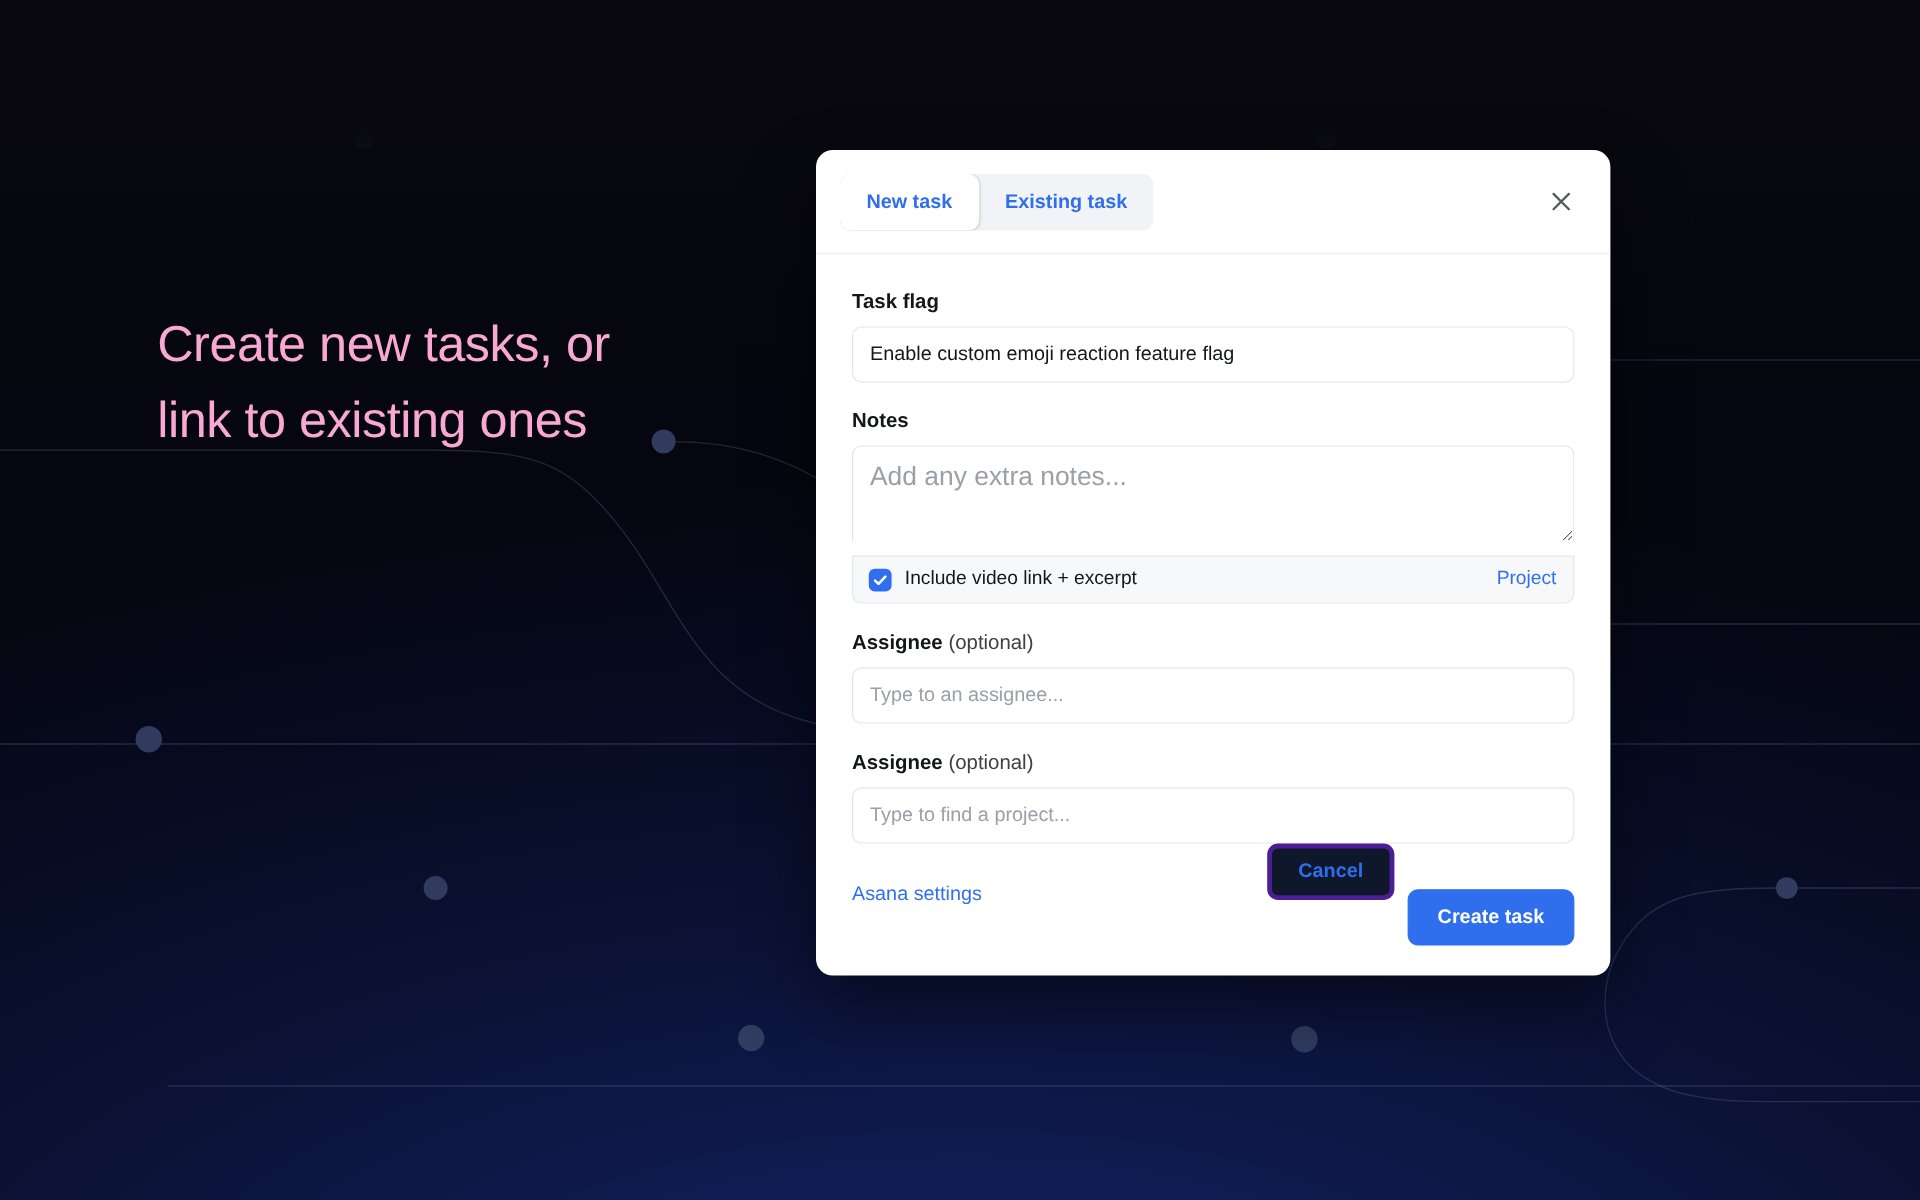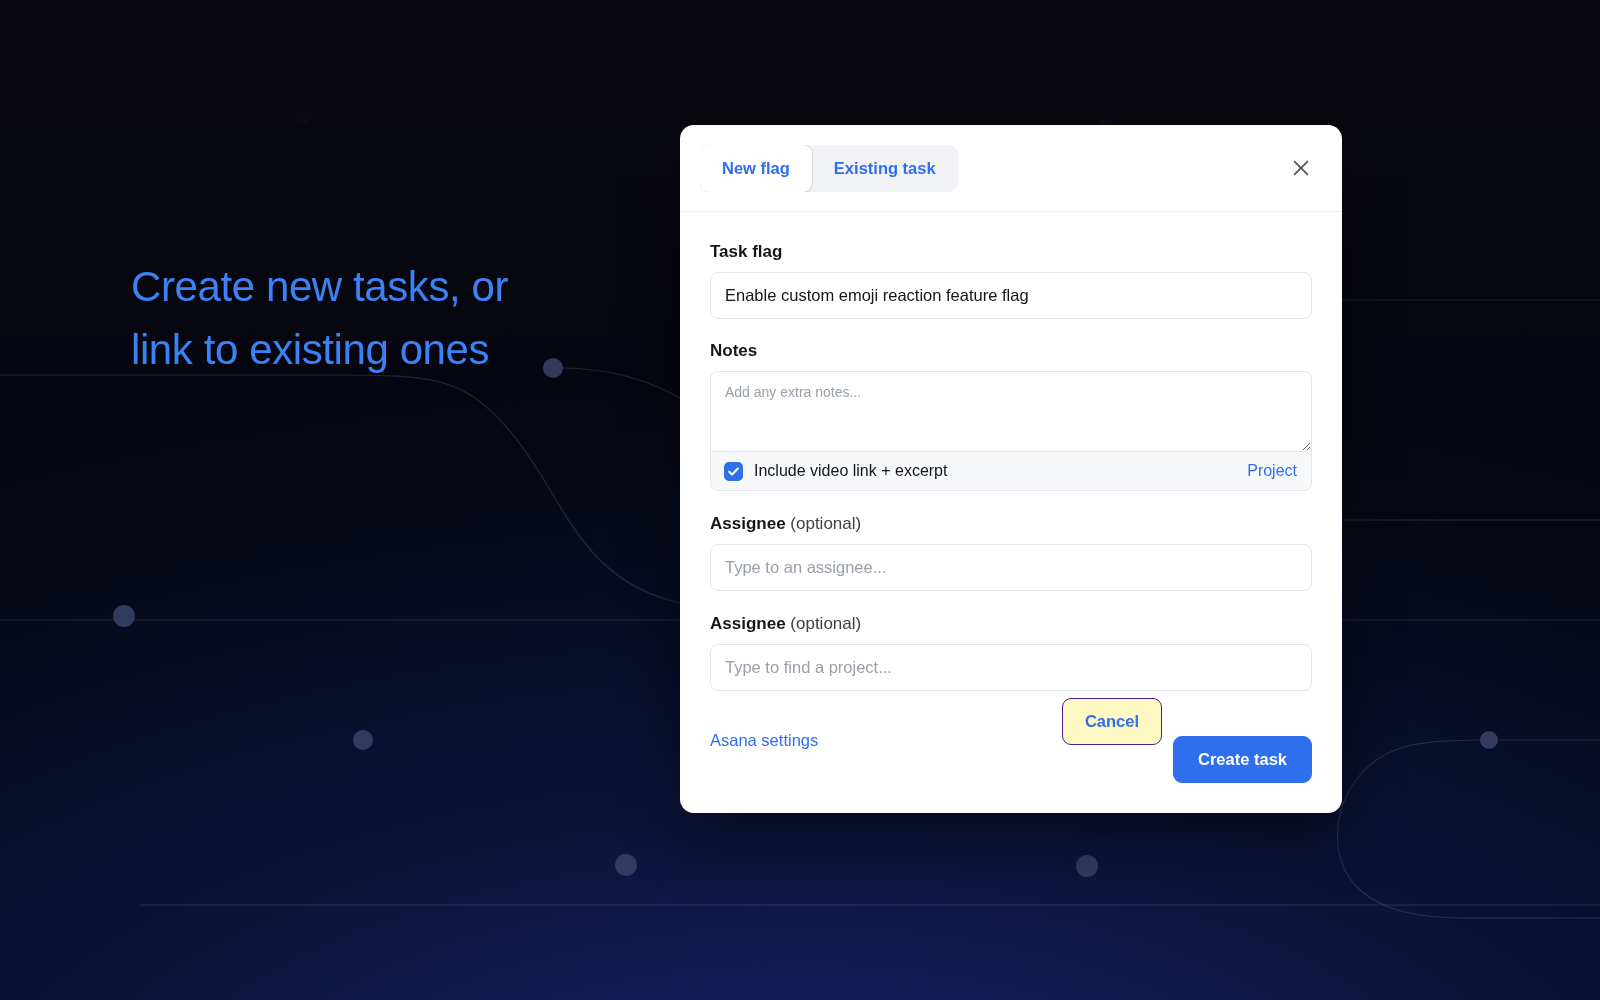--- a/index.html
+++ b/index.html
@@ -27,21 +27,21 @@
     background: linear-gradient(to bottom, #08080e 0%, #08080e 30%, rgba(8,8,14,0) 100%);
   }
   #bg-svg { position: absolute; inset: 0; }
 
   
   #headline {
     position: absolute;
     left: 131px;
     top: 255px;
     width: 520px;
-    color: #3b82f6;
+    color: #f9a8d4;
     font-size: 42px;
     line-height: 63px;
     font-weight: 400;
     letter-spacing: -0.4px;
     white-space: pre-line;
   }
 
   
   #modal {
     position: absolute;
@@ -138,37 +138,38 @@
 
   .notes-wrap { margin-top: 21px; }
   #notes-textarea {
     display: block;
     width: 100%;
     height: 80px;
     border: 1px solid #e3e6eb;
     border-bottom: none;
     border-radius: 8px 8px 0 0;
     padding: 12px 14px;
-    font-size: 14px;
+    font-size: 22px;
     color: #14161a;
     font-family: "Liberation Sans", sans-serif;
     resize: vertical;
     outline: none;
     background: #ffffff;
   }
   #notes-textarea::placeholder { color: #9aa0a8; }
 
   #include-row {
     display: flex;
     align-items: center;
     height: 40px;
     border: 1px solid #e3e6eb;
     border-radius: 0 0 8px 8px;
     background: #f7f8fa;
     padding: 0 14px 0 13px;
+    margin-top: 12px;
   }
   #include-checkbox {
     width: 19px; height: 19px;
     border-radius: 5px;
     background: #2f6fed;
     display: flex; align-items: center; justify-content: center;
     flex: 0 0 19px;
     cursor: pointer;
   }
   #include-label {
@@ -208,23 +209,23 @@
     height: 47px;
     border-radius: 9px;
     font-size: 16.5px;
     font-weight: 700;
     font-family: "Liberation Sans", sans-serif;
     cursor: pointer;
     padding: 0 22px;
     white-space: nowrap;
   }
   #cancel-button {
-    background: #fef9c3;
+    background: #0f172a;
     color: #2f6fed;
-    border: 1px solid #4c1d95;
+    border: 4px solid #4c1d95;
   }
   #create-task-button {
     background: #2f6fed;
     color: #ffffff;
     border: 1px solid #2f6fed;
     padding: 0 24px;
     margin-top: 38px;
   }
 </style>
 </head>
@@ -258,21 +259,21 @@
   <div id="scene-top-fade"></div>
 </div>
 
 <div id="headline">Create new tasks, or
 link to existing ones</div>
 
 <div id="modal">
 
   <div id="modal-header">
     <div id="tab-group">
-      <button class="tab active">New flag</button>
+      <button class="tab active">New task</button>
       <button class="tab">Existing task</button>
     </div>
     <button id="close-button" aria-label="Close">
       <svg width="20" height="20" viewBox="0 0 20 20" fill="none">
         <path d="M3.6 3.6 L16.4 16.4 M16.4 3.6 L3.6 16.4" stroke="#55585f" stroke-width="1.9" stroke-linecap="round"></path>
       </svg>
     </button>
   </div>
 
   <div id="modal-body">

